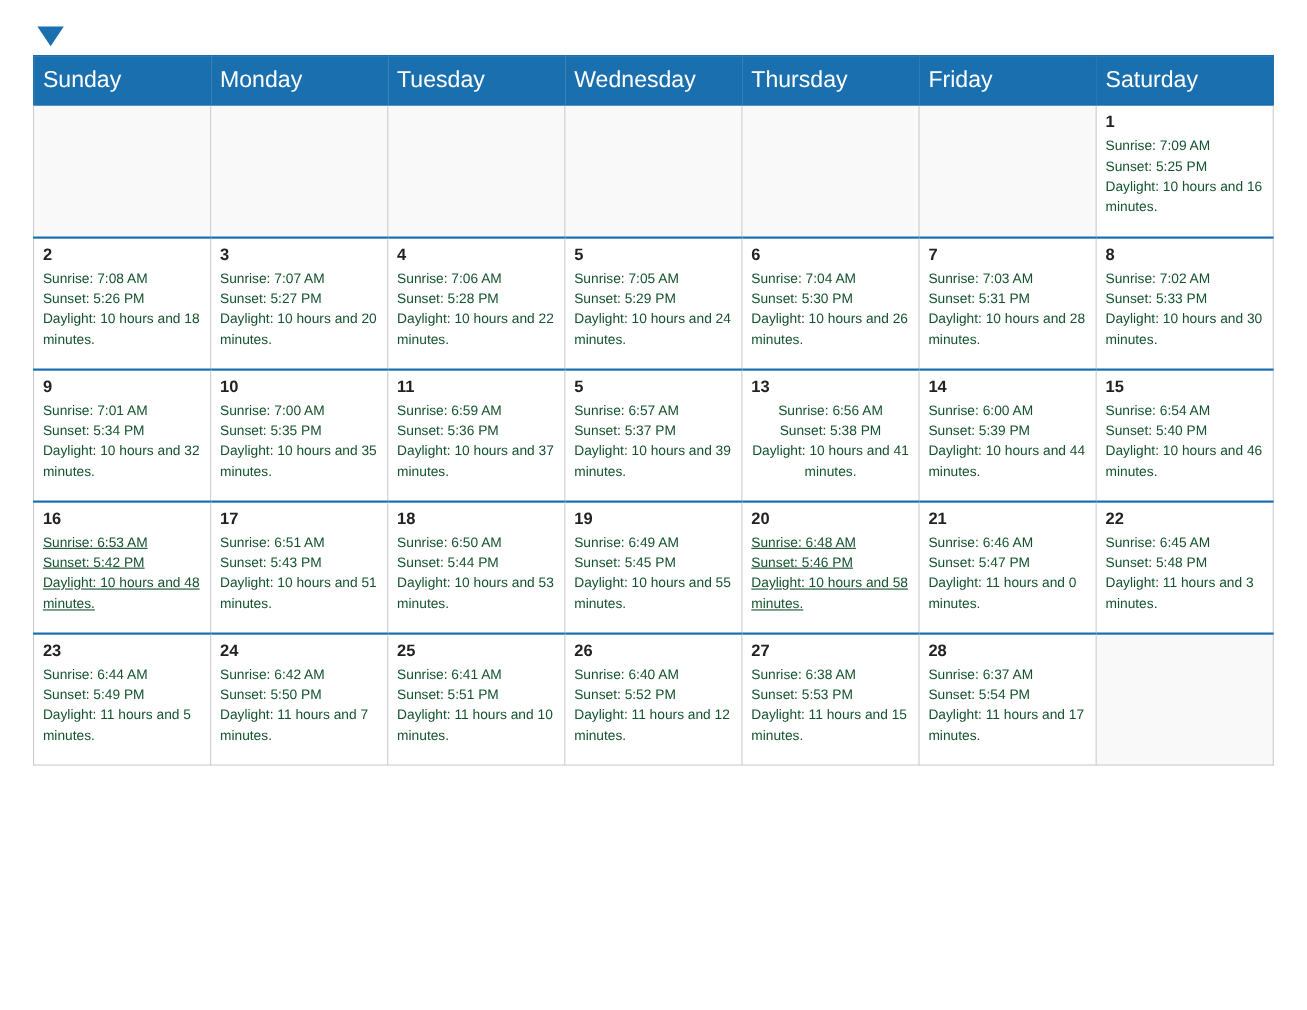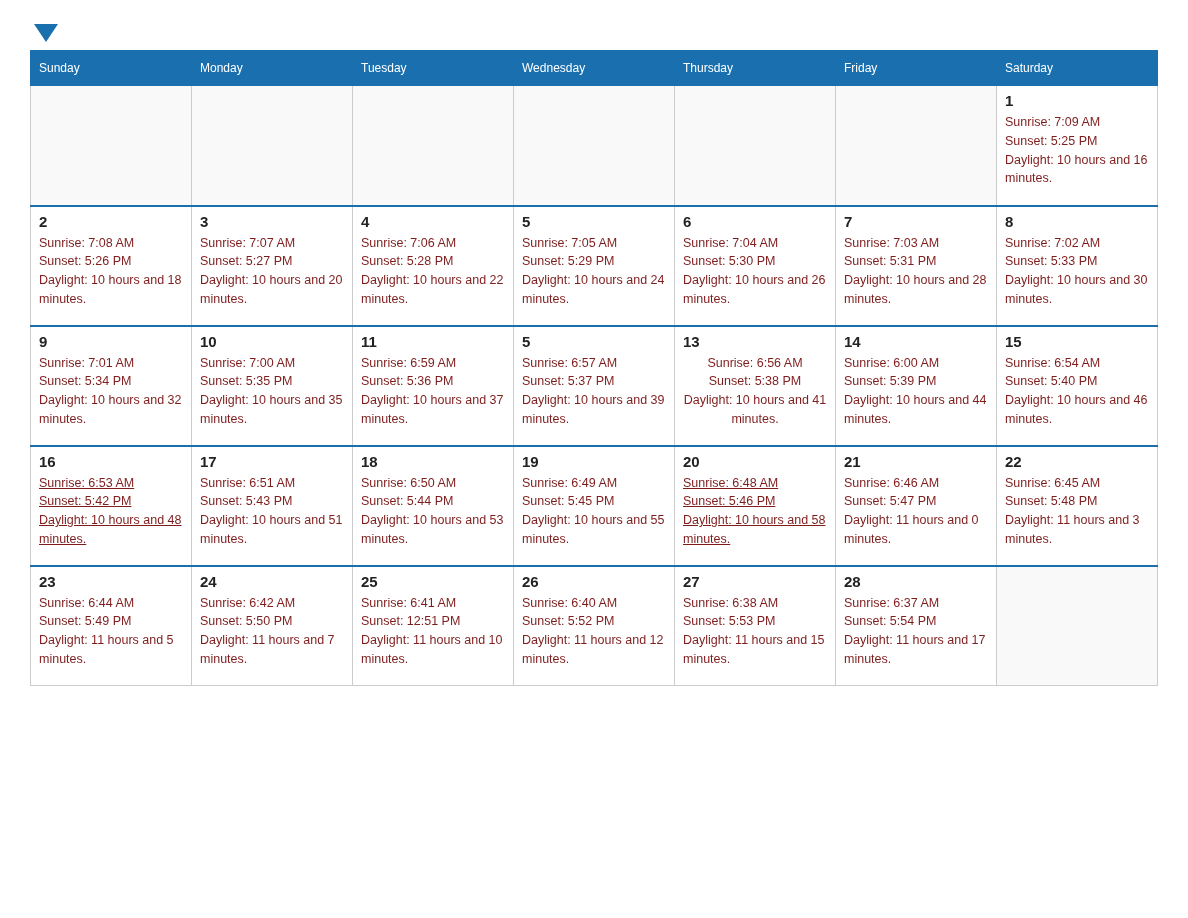--- a/index.html
+++ b/index.html
@@ -62,21 +62,21 @@
     }
     .calendar {
       width: 100%;
       border-collapse: collapse;
       border: 1px solid #aaa;
       margin-top: 10px;
     }
     .calendar th {
       background-color: #1a6faf;
       color: #fff;
-      font-size: 12px;
+      font-size: 21px;
       font-weight: normal;
       padding: 10px 8px;
       text-align: left;
       border: 1px solid #1a6faf;
       margin-top: 40px;
     }
     .calendar td {
       vertical-align: top;
       border: 1px solid #ccc;
       padding: 6px 8px;
@@ -91,21 +91,21 @@
     }
     .day-number {
       font-size: 15px;
       font-weight: bold;
       color: #222;
       display: block;
       margin-bottom: 4px;
     }
     .day-info {
       font-size: 12.5px;
-      color: #7f1d1d;
+      color: #14532d;
       line-height: 1.5;
     }
     .row-divider td {
       border-top: 2px solid #1a6faf;
     }
   </style>
 </head>
 <body>
 
 <div class="header">
@@ -290,21 +290,21 @@
         </td>
         <td>
           <span class="day-number">24</span>
           <div class="day-info" style="white-space: pre-line;">Sunrise: 6:42 AM
 Sunset: 5:50 PM
 Daylight: 11 hours and 7 minutes.</div>
         </td>
         <td>
           <span class="day-number">25</span>
           <div class="day-info" style="white-space: pre-line;">Sunrise: 6:41 AM
-Sunset: 12:51 PM
+Sunset: 5:51 PM
 Daylight: 11 hours and 10 minutes.</div>
         </td>
         <td>
           <span class="day-number">26</span>
           <div class="day-info" style="white-space: pre-line;">Sunrise: 6:40 AM
 Sunset: 5:52 PM
 Daylight: 11 hours and 12 minutes.</div>
         </td>
         <td>
           <span class="day-number">27</span>

